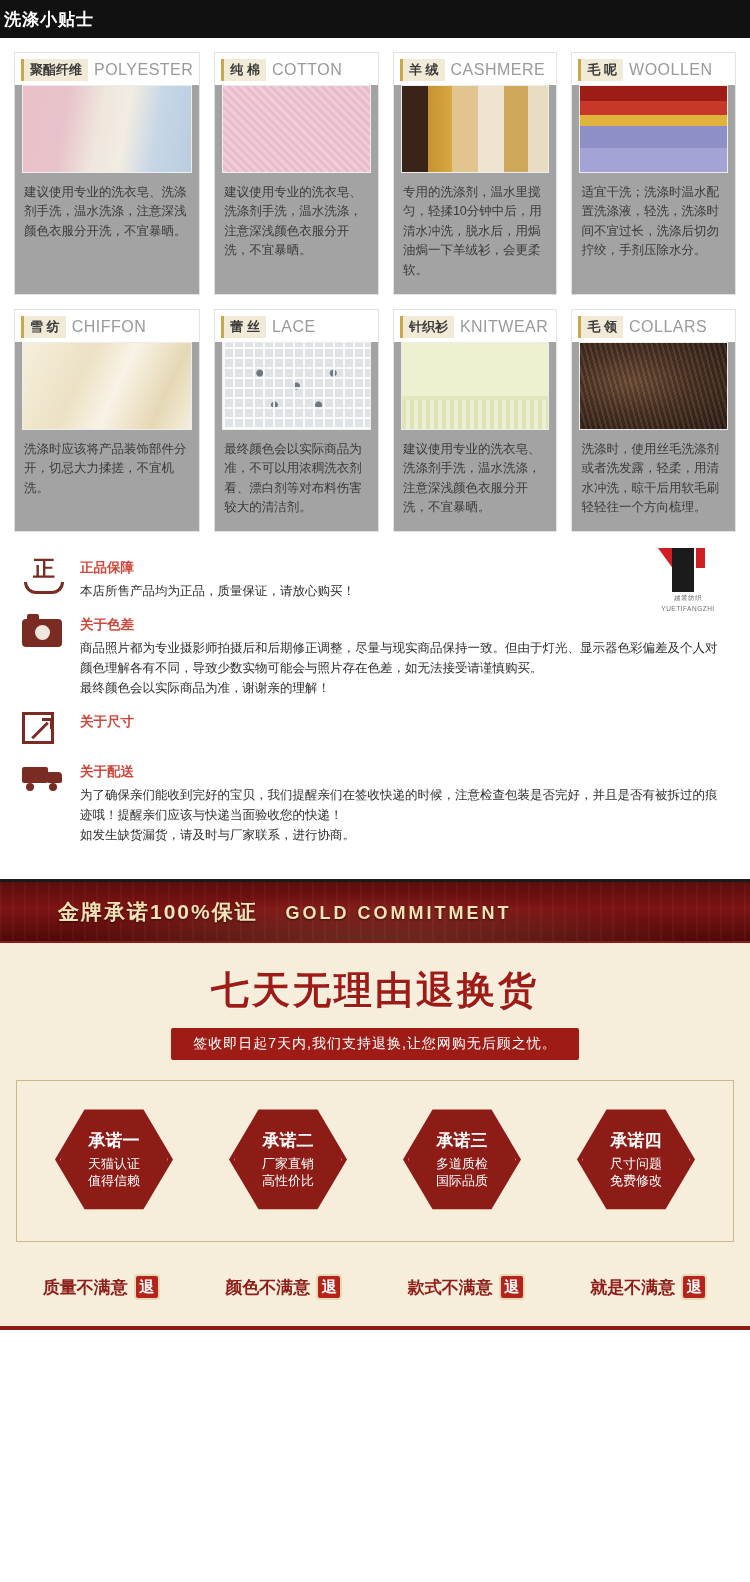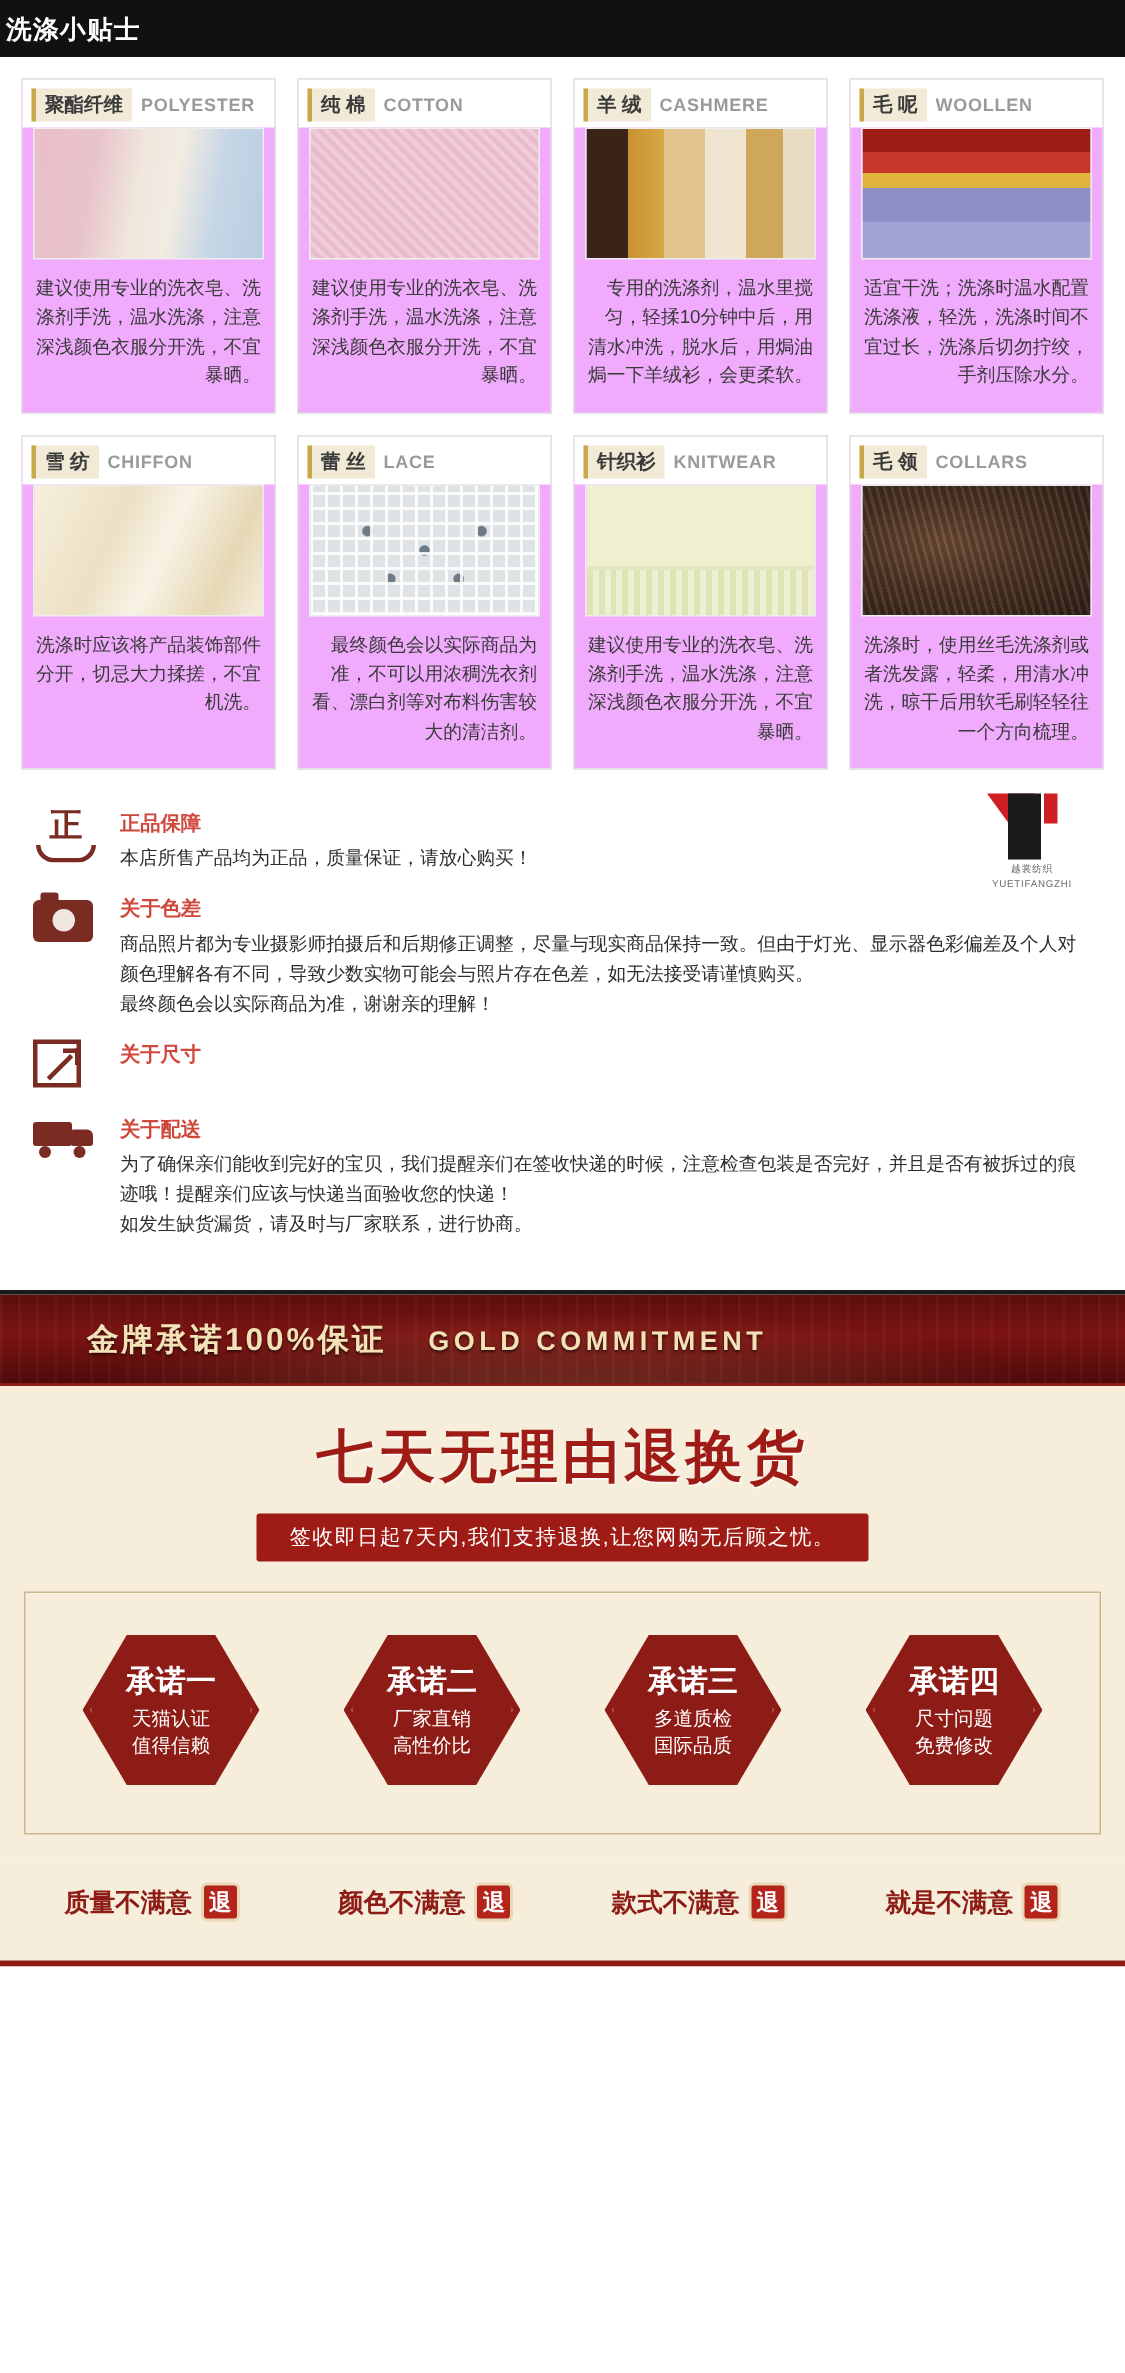--- a/index.html
+++ b/index.html
@@ -25,48 +25,46 @@
   }
   .fabric-grid {
     display: grid;
     grid-template-columns: repeat(4, 1fr);
     gap: 14px;
     padding: 14px 14px 10px 14px;
     background: #fff;
   }
   .fabric-card {
     border: 1px solid #e2e2e2;
-    background: #f0abfc;
+    background: #a3a3a3;
     display: flex;
     flex-direction: column;
-    text-align: right;
   }
   .fc-title {
     display: flex;
     align-items: center;
     gap: 6px;
     padding: 6px 6px 4px 6px;
     background: #fff;
   }
   .fc-cn {
     background: #f0ead7;
     border-left: 3px solid #c9a84c;
     color: #3b3b3b;
     font-size: 13px;
     font-weight: bold;
     padding: 2px 6px;
     white-space: nowrap;
   }
   .fc-en {
     color: #9a9a9a;
-    font-size: 12px;
+    font-size: 16px;
     letter-spacing: 0.5px;
     white-space: nowrap;
     overflow: hidden;
-    font-weight: bold;
   }
   .fc-img {
     margin: 0 7px;
     height: 88px;
     border: 1px solid #ededed;
     position: relative;
     overflow: hidden;
   }
   .fc-text {
     padding: 10px 9px 14px 9px;
@@ -215,21 +213,21 @@
     clip-path: polygon(25% 2%, 75% 2%, 100% 50%, 75% 98%, 25% 98%, 0% 50%);
     display:flex; flex-direction:column; align-items:center; justify-content:center;
     color:#fff;
   }
   .hex-inner {
     width:108px; height:94px;
     border:1px solid rgba(255,255,255,.45);
     clip-path: polygon(25% 2%, 75% 2%, 100% 50%, 75% 98%, 25% 98%, 0% 50%);
     position:absolute; left:5px; top:5px;
   }
-  .hex-head { font-size:20px; font-weight:bold; margin-bottom:3px; position:relative; z-index:2; }
+  .hex-head { font-size:17px; font-weight:bold; margin-bottom:3px; position:relative; z-index:2; }
   .hex-l1, .hex-l2 { font-size:13px; line-height:1.35; position:relative; z-index:2; }
 
   .tail {
     background:#f6eddb;
     display:flex; justify-content:space-around; align-items:center;
     padding:14px 10px 26px 10px;
     border-bottom:4px solid #8d1b16;
   }
   .tail-item { display:flex; align-items:center; gap:6px; color:#8d1b16; font-size:17px; font-weight:bold; }
   .tail-stamp {

